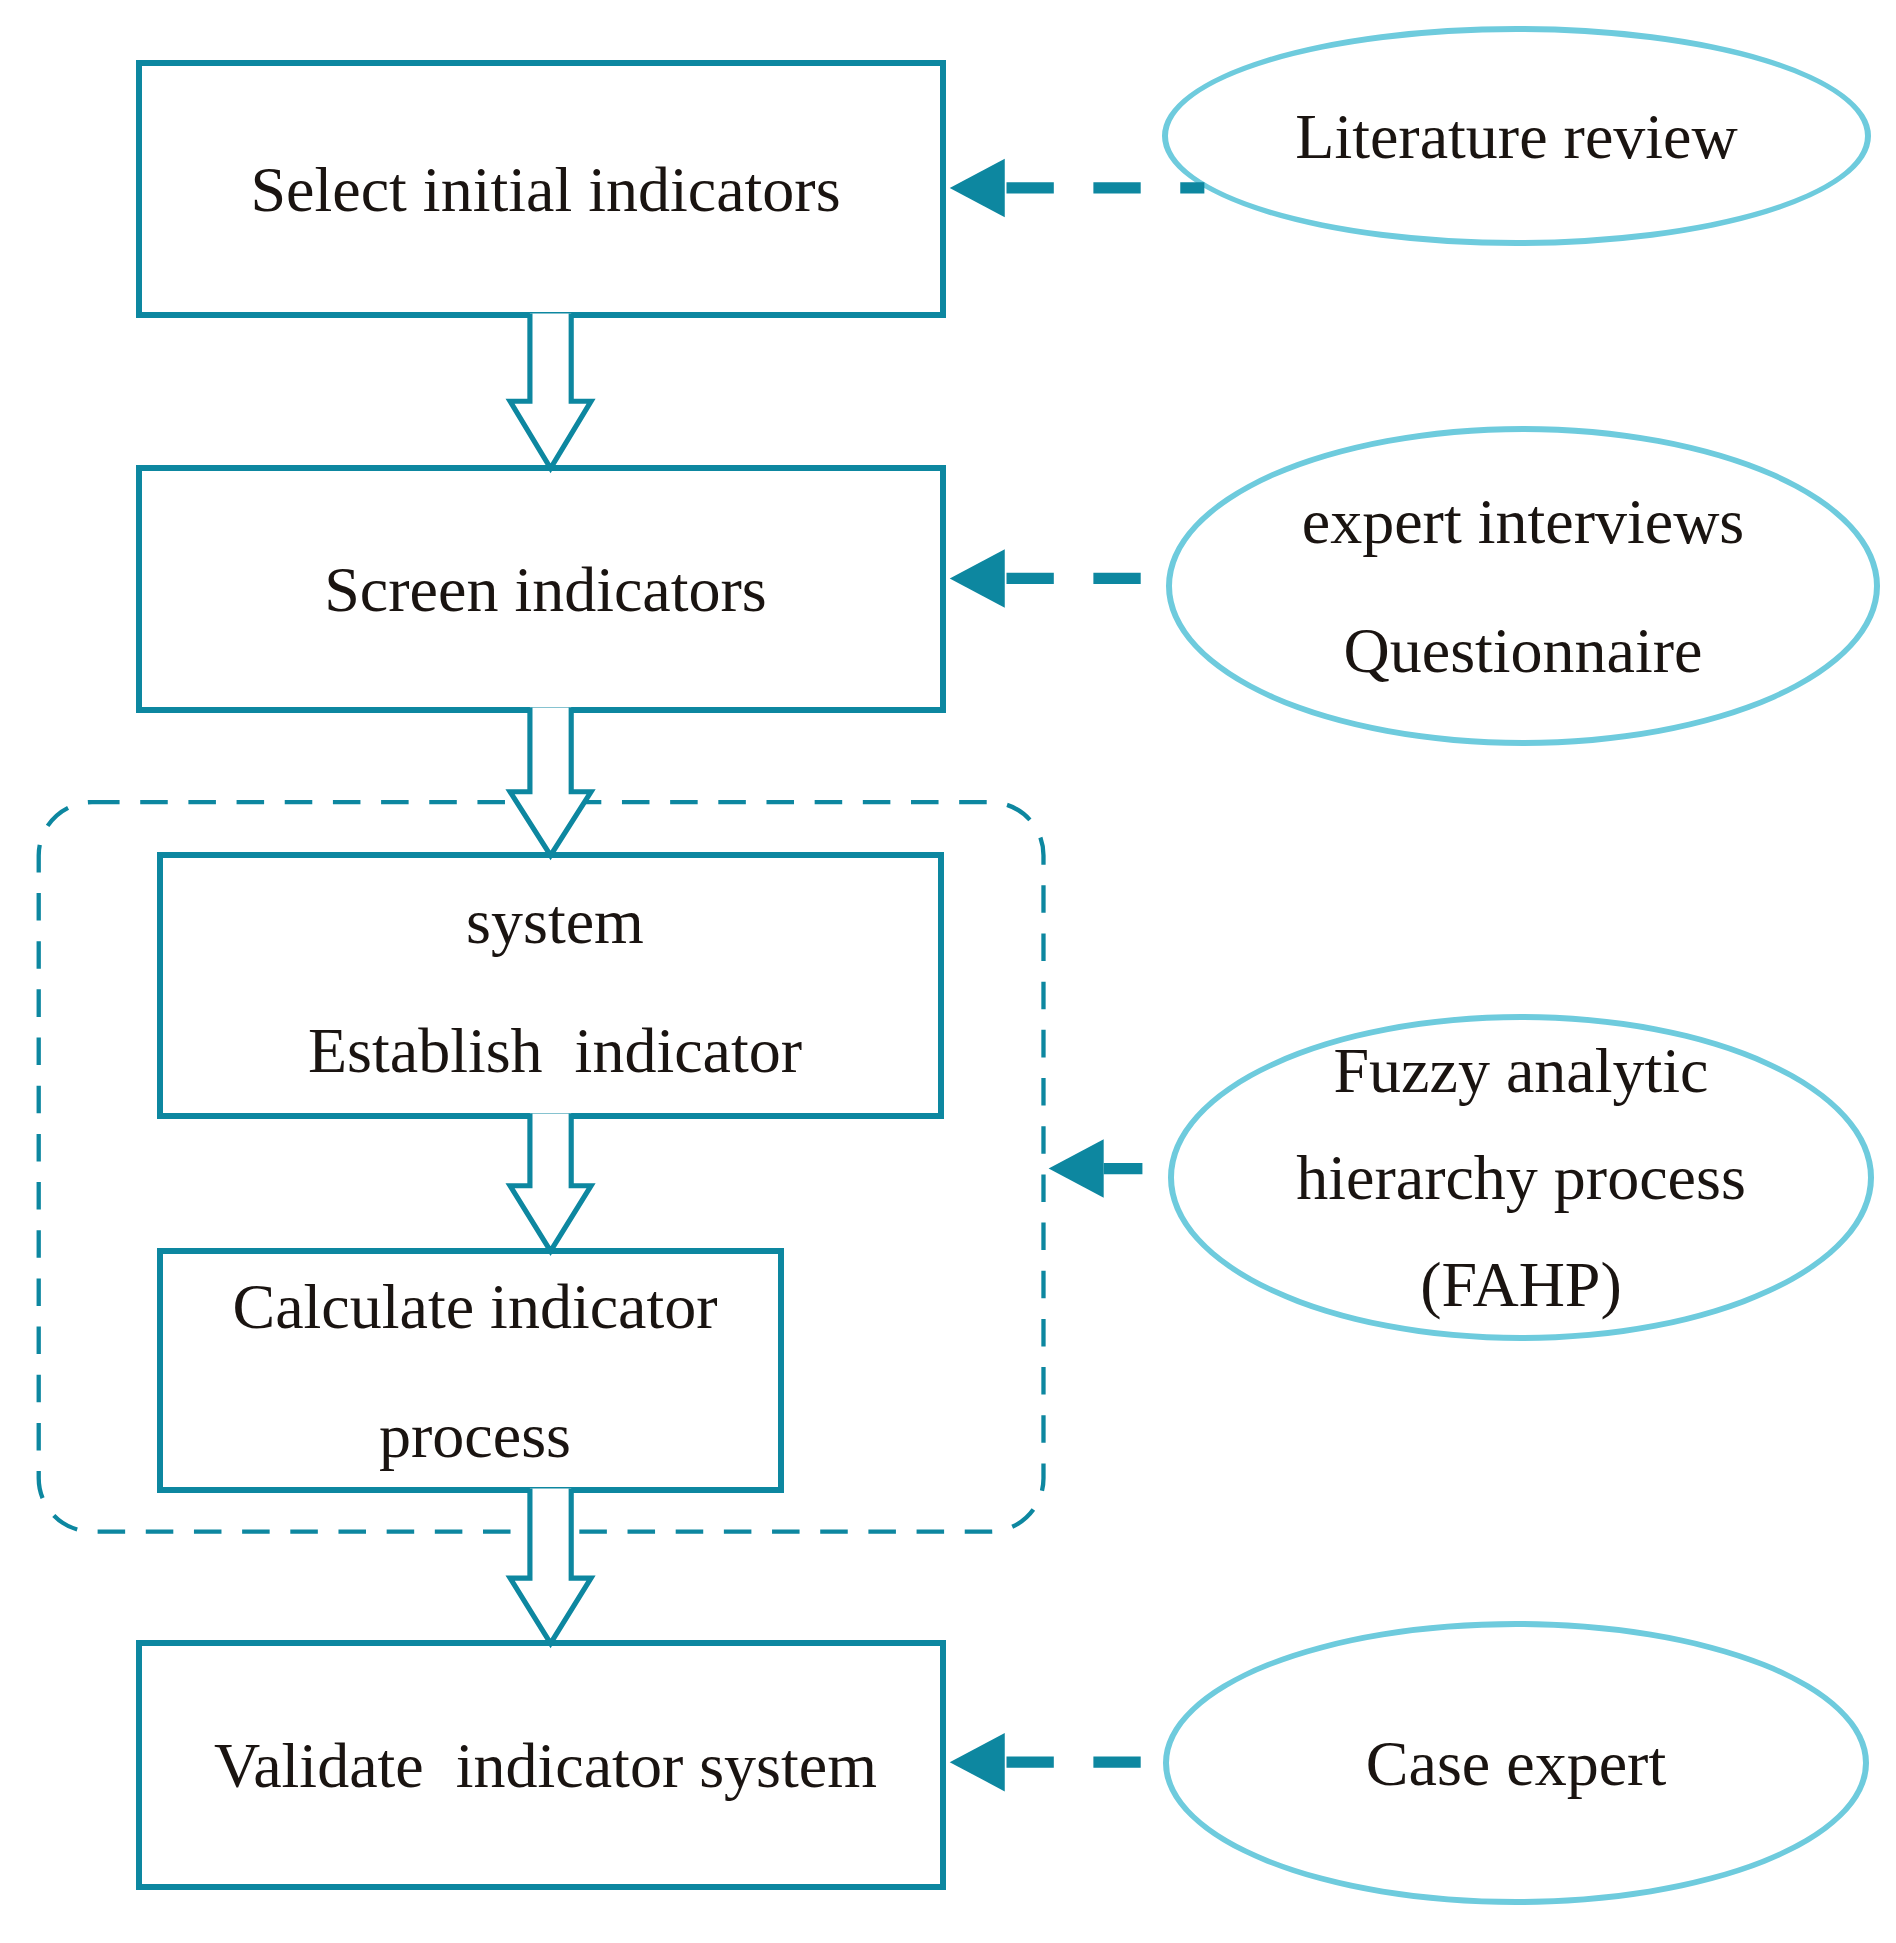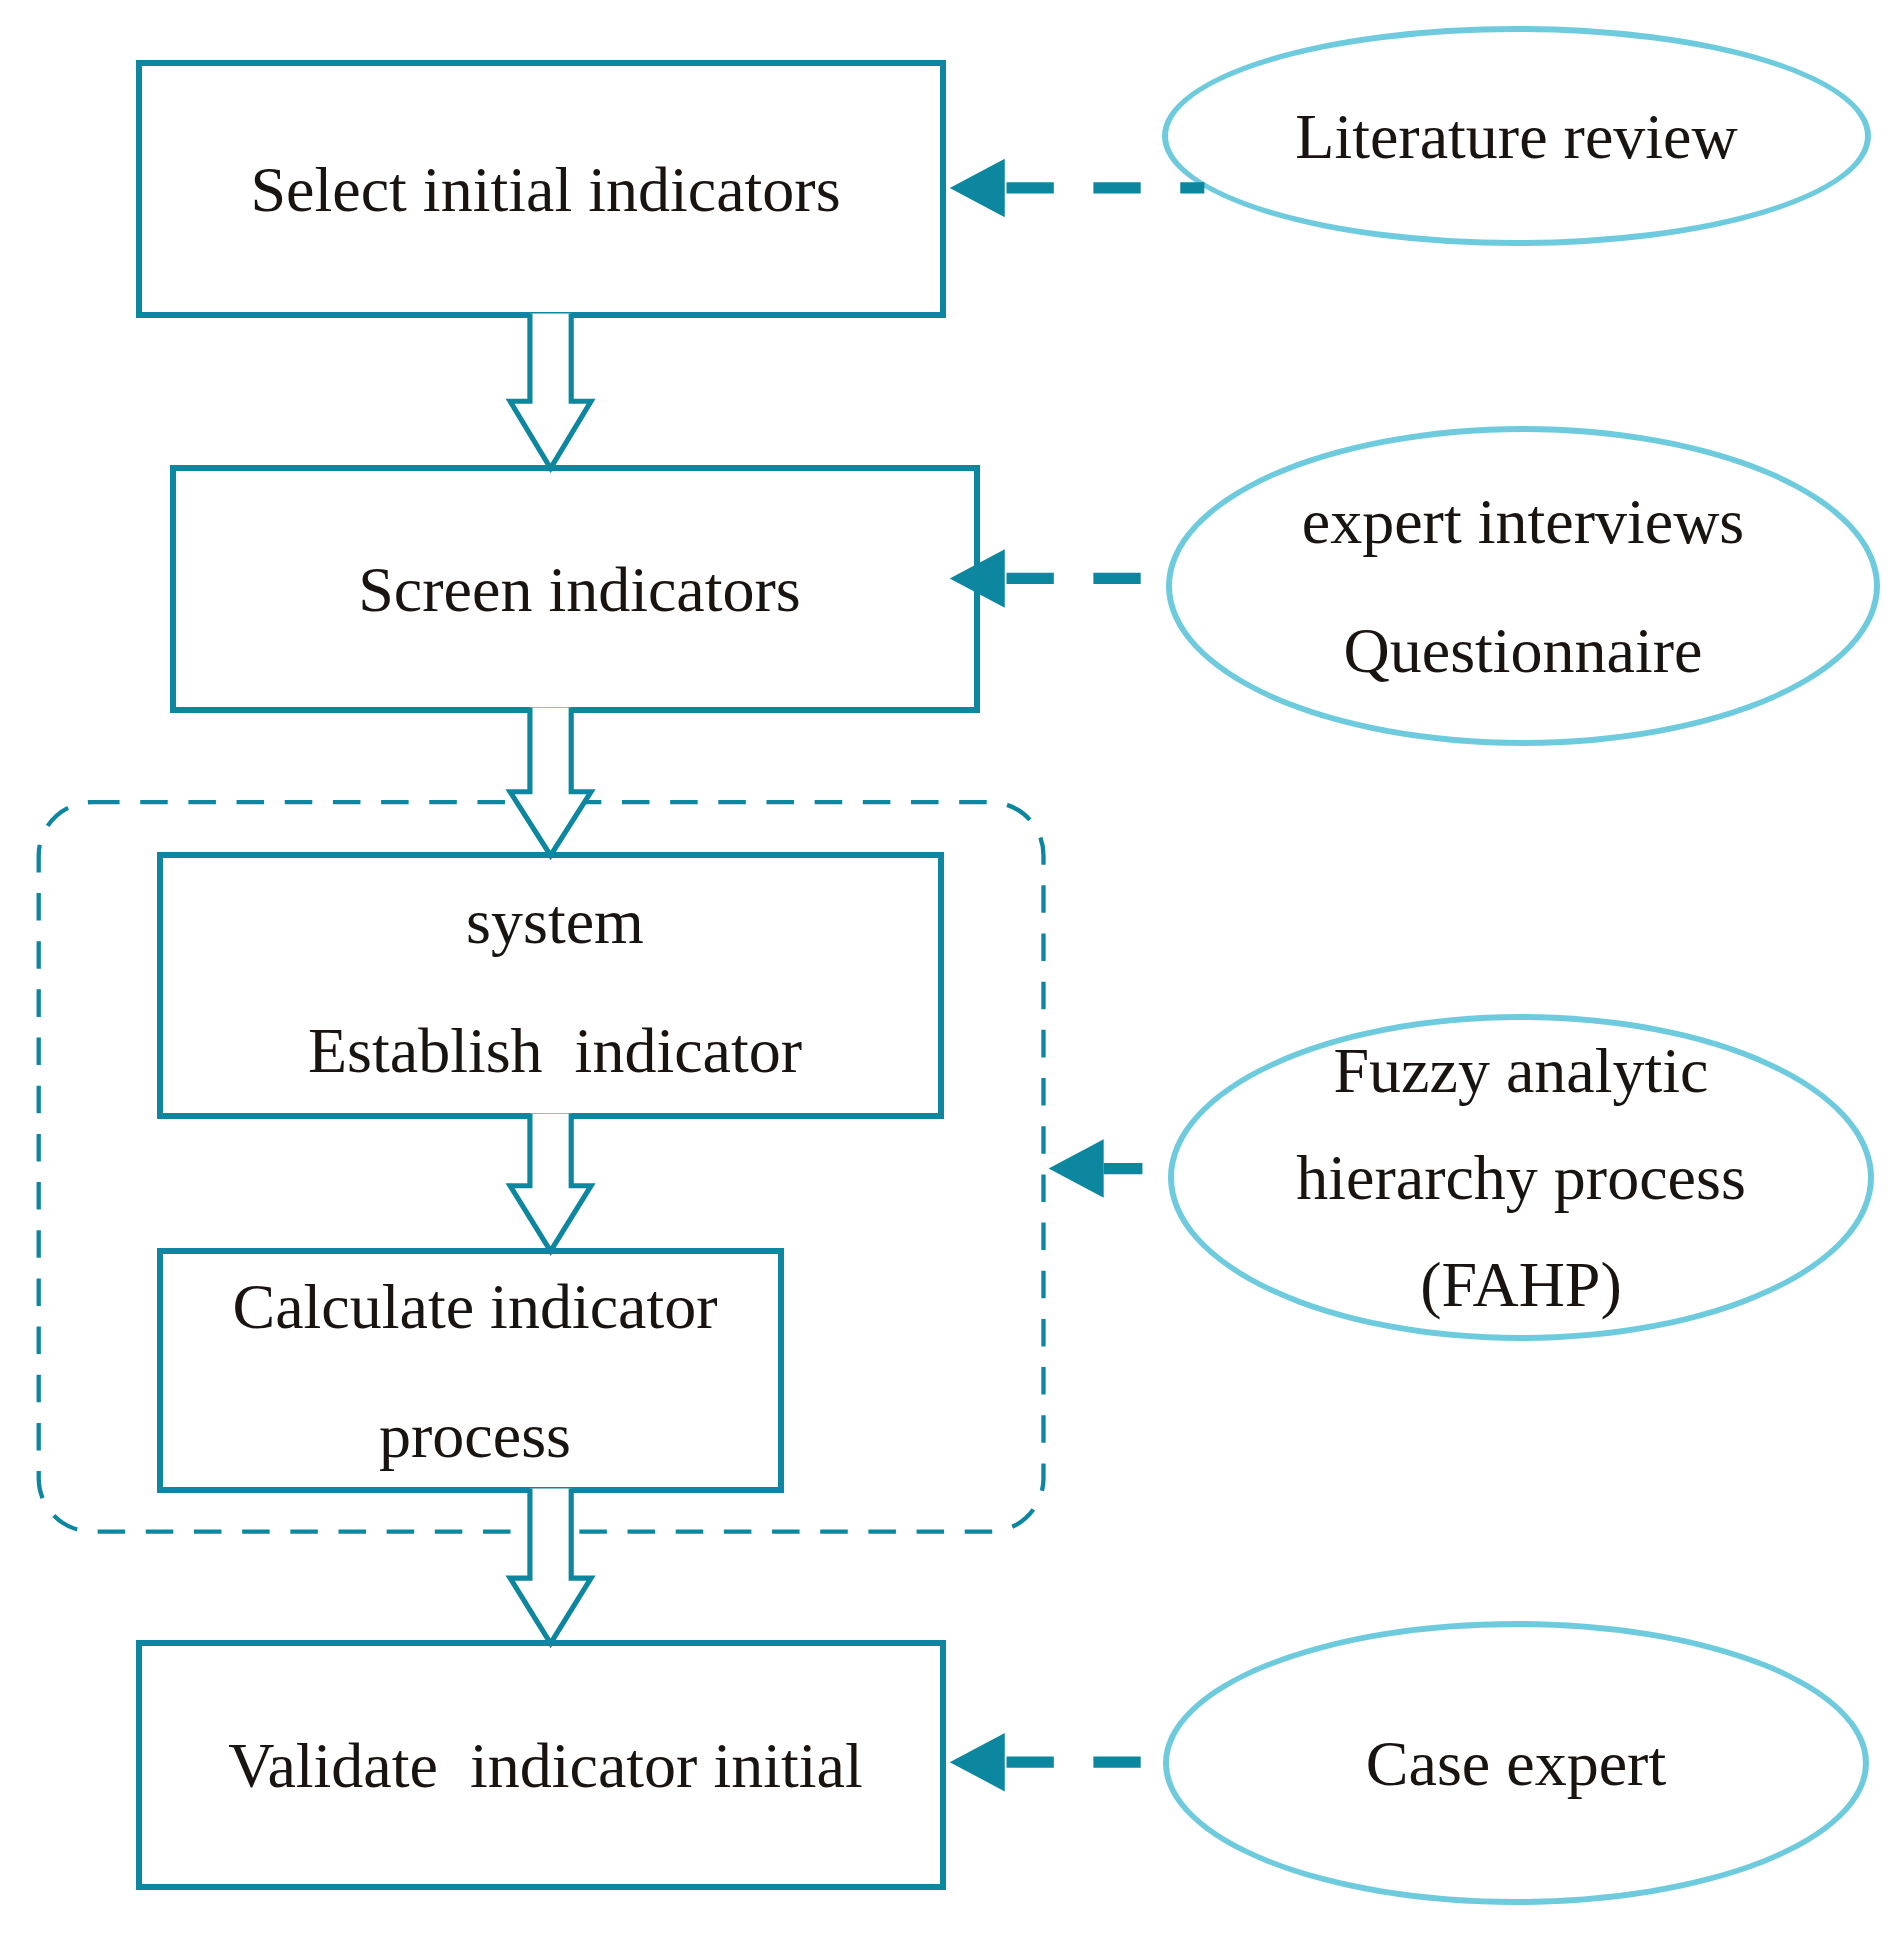--- a/index.html
+++ b/index.html
@@ -18,21 +18,21 @@
     overflow:hidden;
   }
   .shape{position:absolute;display:flex;align-items:center;justify-content:center;box-sizing:border-box;background:#fff;}
   .box{border:6.9px solid var(--teal);padding-left:9px;}
   .ellipse{border:6.9px solid var(--light_cyan);border-radius:50%;}
   .label{text-align:center;font-size:64px;line-height:129px;}
   .line{display:block;white-space:pre;}
   .ellipse-fahp .label{line-height:107px;}
 
   .box-select   {left:136px; top:60px;   width:810px; height:258px;}
-  .box-screen   {left:136px; top:465px;  width:810px; height:248px;margin-left:34px;}
+  .box-screen   {left:136px; top:465px;  width:810px; height:248px;}
   .box-establish{left:157px; top:852px;  width:787px; height:267px;}
   .box-calculate{left:157px; top:1248px; width:627px; height:245px;}
   .box-validate {left:136px; top:1640px; width:810px; height:250px;}
 
   .ellipse-literature   {left:1162px; top:26px;   width:709px; height:220px;}
   .ellipse-questionnaire{left:1166px; top:426px;  width:714px; height:320px;}
   .ellipse-fahp         {left:1168px; top:1014px; width:706px; height:327px;}
   .ellipse-case         {left:1163px; top:1621px; width:706px; height:284px;}
 
   svg.overlay{position:absolute;left:0;top:0;width:1896px;height:1944px;pointer-events:none;}
@@ -68,21 +68,21 @@
 
   <div class="shape box box-calculate">
     <div class="label">
       <span class="line">Calculate indicator</span>
       <span class="line">process</span>
     </div>
   </div>
 
   <div class="shape box box-validate">
     <div class="label">
-      <span class="line">Validate  indicator initial</span>
+      <span class="line">Validate  indicator system</span>
     </div>
   </div>
 
   <div class="shape ellipse ellipse-literature">
     <div class="label">
       <span class="line">Literature review</span>
     </div>
   </div>
 
   <div class="shape ellipse ellipse-questionnaire">

